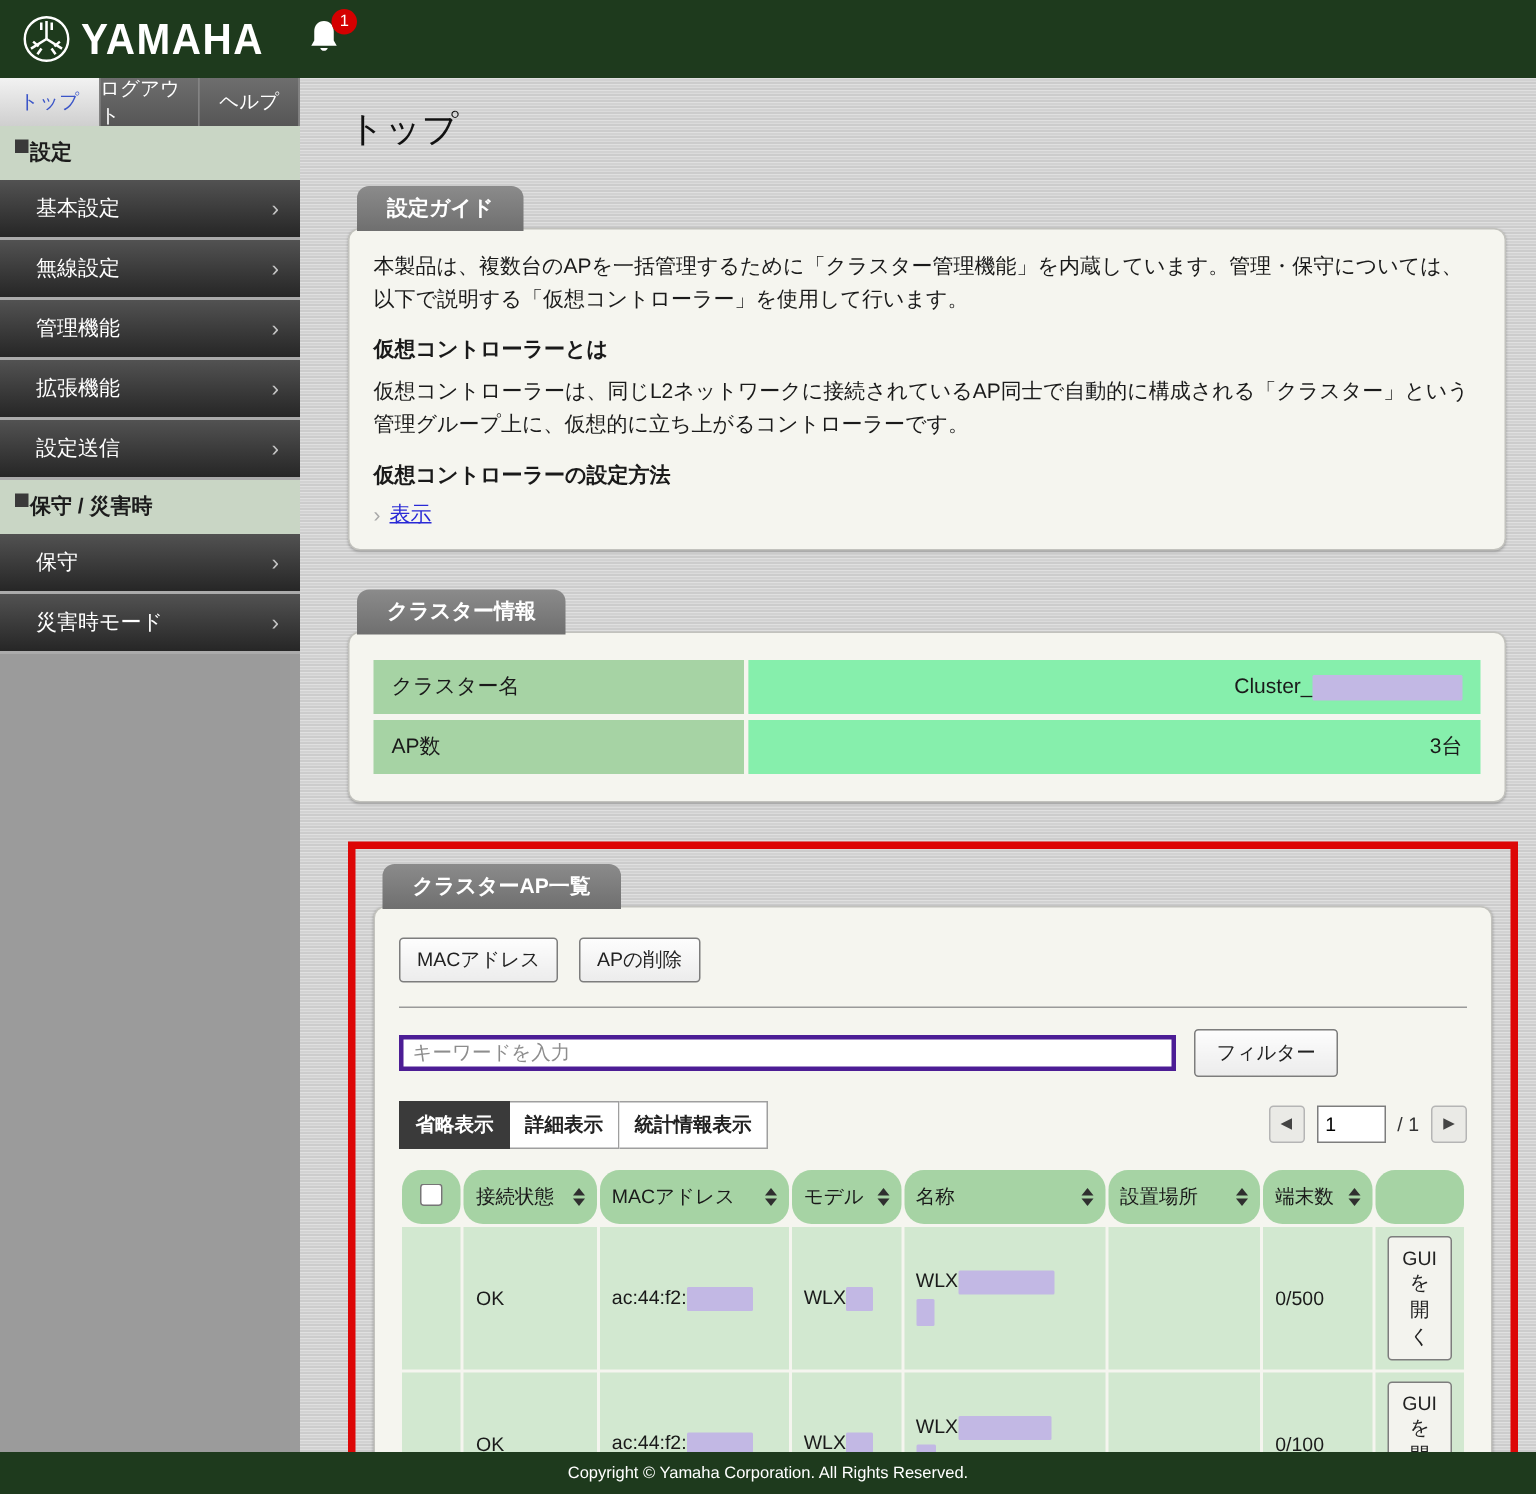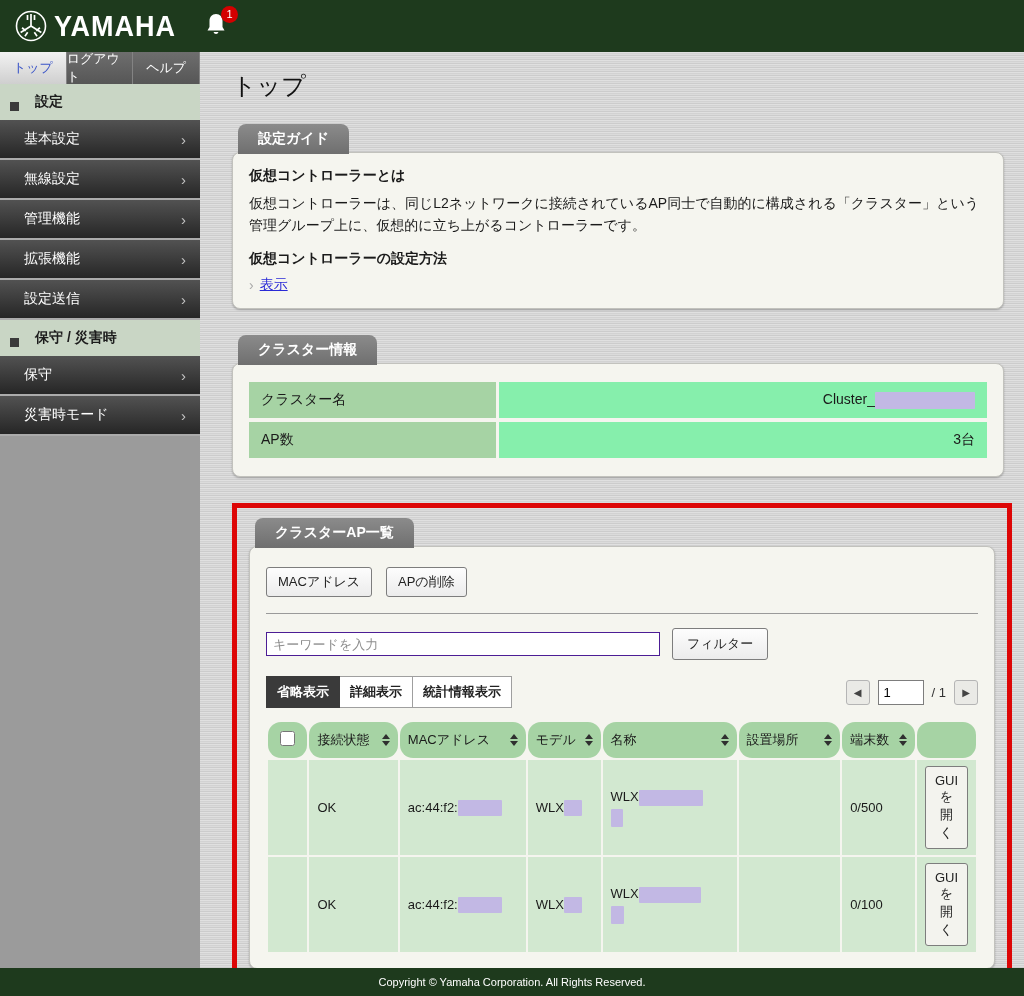--- a/index.html
+++ b/index.html
@@ -36,21 +36,21 @@
   .side-tab {
     flex:1; display:flex; align-items:center; justify-content:center;
     font-size:13px; color:#fff; cursor:pointer;
     background:linear-gradient(#6e6e6e,#565656); border-right:1px solid #838383;
   }
   .side-tab.active {
     background:linear-gradient(#f2f2f2,#cfcfcf); color:#3b55c8;
   }
   .section-head {
     background:#c9d6c5; color:#1c1c1c; font-weight:bold; font-size:14px;
-    padding:9px 10px; display:flex; align-items:flex-end; gap:16px;
+    padding:9px 10px; display:flex; align-items:flex-start; gap:1px;
   }
   .bullet { width:9px; height:9px; background:#3a3a3a; display:inline-block; }
   .side-item {
     height:40px; display:flex; align-items:center; padding:0 14px 0 24px;
     background:linear-gradient(#525252,#262626); color:#fff; font-size:14px;
     border-bottom:2px solid #ababab; cursor:pointer;
   }
   .side-item .chev { margin-left:auto; color:#c4c4c4; font-size:15px; }
   .side-rest { flex:1; background:#9b9b9b; }
 
@@ -93,21 +93,21 @@
   .btn {
     display:inline-block; background:linear-gradient(#fdfdfd,#ececec); border:1px solid #7d7d7d;
     border-radius:3px; padding:5px 11px; font-size:13px; color:#222; cursor:pointer;
     font-family:inherit;
   }
   .btn + .btn { margin-left:10px; }
   .divider { border:none; border-top:1px solid #9a9a9a; margin:16px 0 14px 0; }
 
   .filter-row { display:flex; align-items:center; gap:12px; margin-bottom:16px; }
   .filter-input {
-    width:394px; height:24px; border:1px solid #4c1d95; padding:2px 6px; font-size:13px;
+    width:518px; height:24px; border:3px solid #4c1d95; padding:2px 6px; font-size:13px;
     background:#fff; font-family:inherit;
   }
   .filter-input::placeholder { color:#8d8d8d; }
 
   .viewbar { display:flex; align-items:center; margin-bottom:12px; }
   .view-tab {
     font-size:13px; padding:6px 10px; border:1px solid #9f9f9f; background:#fff;
     color:#222; cursor:pointer; border-left-width:0; font-weight:bold;
   }
   .view-tab:first-child { border-left-width:1px; }
@@ -222,20 +222,21 @@
       </div>
       <div class="side-rest"></div>
     </div>
 
     <div class="main">
       <h1 class="page-title">トップ</h1>
 
       <div class="module">
         <div class="module-tab">設定ガイド</div>
         <div class="module-box">
+          <p>本製品は、複数台のAPを一括管理するために「クラスター管理機能」を内蔵しています。管理・保守については、以下で説明する「仮想コントローラー」を使用して行います。</p>
           <h3>仮想コントローラーとは</h3>
           <p>仮想コントローラーは、同じL2ネットワークに接続されているAP同士で自動的に構成される「クラスター」という管理グループ上に、仮想的に立ち上がるコントローラーです。</p>
           <h3>仮想コントローラーの設定方法</h3>
           <div class="link-row">
             <span class="chev">›</span>
             <a class="show-link">表示</a>
           </div>
         </div>
       </div>
 

